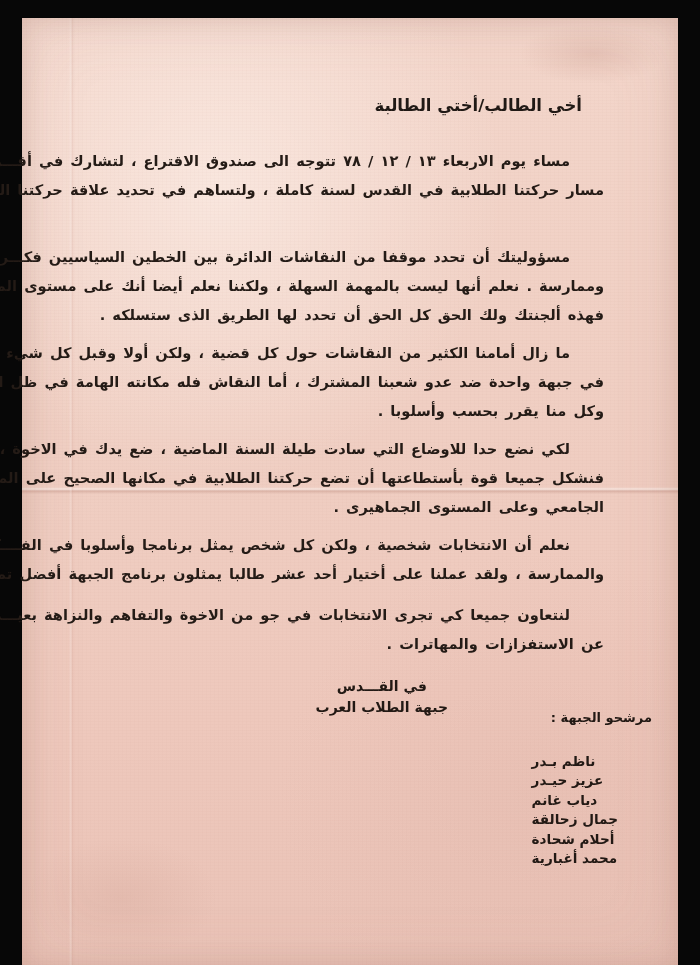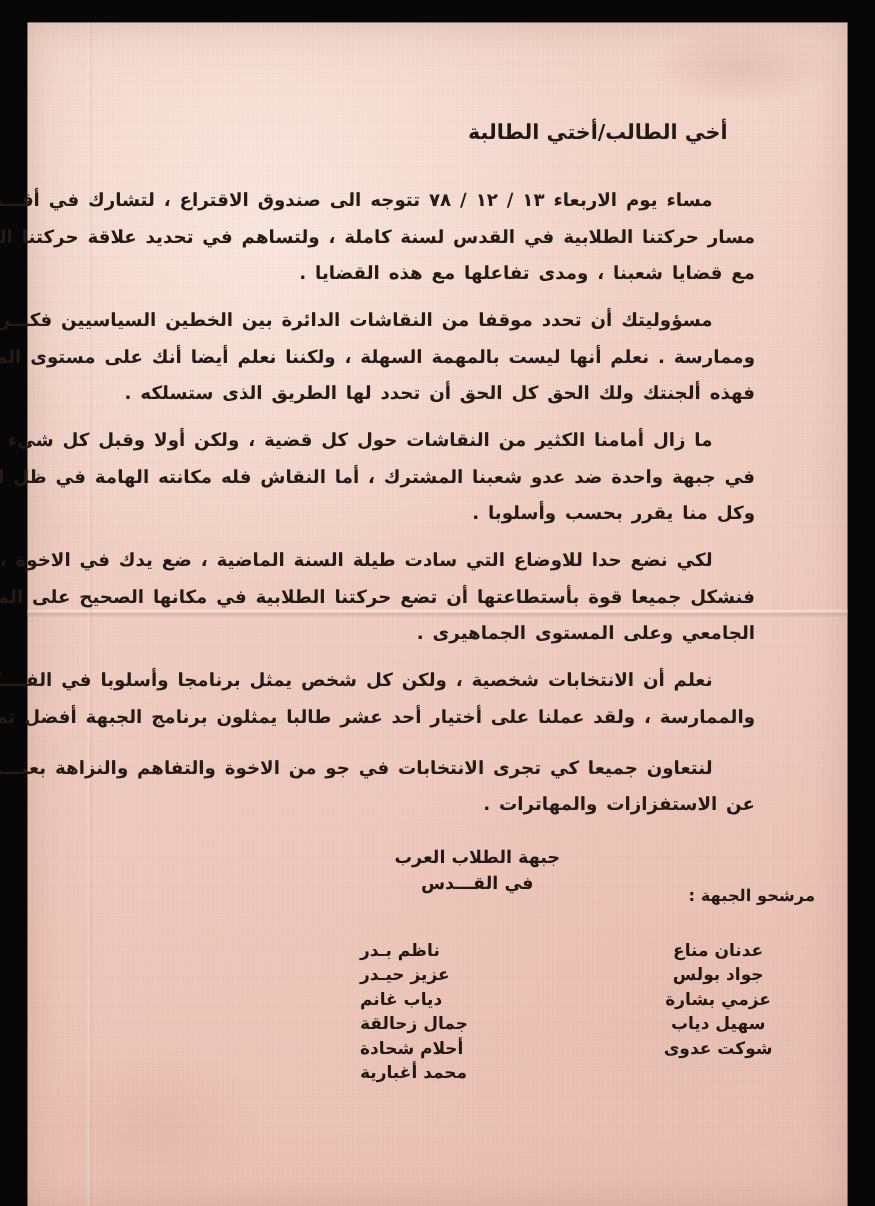--- a/index.html
+++ b/index.html
@@ -196,21 +196,20 @@
     <div id="fold-crease-vertical"></div>
     <div id="sheet-vignette"></div>
 
     <div id="text-body">
 
       <div class="doc-heading">أخي الطالب/أختي الطالبة</div>
 
       <div class="para" id="para-1">
         <span class="line indent">مساء يوم الاربعاء ١٣ / ١٢ / ٧٨ تتوجه الى صندوق الاقتراع ، لتشارك في أقـــرار</span>
         <span class="line">مسار حركتنا الطلابية في القدس لسنة كاملة ، ولتساهم في تحديد علاقة حركتنا الطلابيـــة</span>
-        <span class="line">مع قضايا شعبنا ، ومدى تفاعلها مع هذه القضايا .</span>
       </div>
 
       <div class="para" id="para-2">
         <span class="line indent">مسؤوليتك أن تحدد موقفا من النقاشات الدائرة بين الخطين السياسيين فكـــرا</span>
         <span class="line">وممارسة . نعلم أنها ليست بالمهمة السهلة ، ولكننا نعلم أيضا أنك على مستوى المسؤولية</span>
         <span class="line">فهذه ألجنتك ولك الحق كل الحق أن تحدد لها الطريق الذى ستسلكه .</span>
       </div>
 
       <div class="para" id="para-3">
         <span class="line indent">ما زال أمامنا الكثير من النقاشات حول كل قضية ، ولكن أولا وقبل كل شيء نتوحـــد</span>
@@ -228,35 +227,28 @@
         <span class="line indent">نعلم أن الانتخابات شخصية ، ولكن كل شخص يمثل برنامجا وأسلوبا في الفــــكر</span>
         <span class="line">والممارسة ، ولقد عملنا على أختيار أحد عشر طالبا يمثلون برنامج الجبهة أفضل تمثيــــل.</span>
       </div>
 
       <div class="para" id="para-6">
         <span class="line indent">لنتعاون جميعا كي تجرى الانتخابات في جو من الاخوة والتفاهم والنزاهة بعيـــدا</span>
         <span class="line">عن الاستفزازات والمهاترات .</span>
       </div>
 
       <div id="signature-block">
+        <div id="signature-line-2">في القـــدس</div>
         <div id="signature-line-1">جبهة الطلاب العرب</div>
-        <div id="signature-line-2">في القـــدس</div>
       </div>
 
       <div id="candidates-heading">مرشحو الجبهة :</div>
 
       <div id="candidates-columns">
 
-        <div class="candidate-column" id="candidate-column-left">
-          <span class="candidate-name">عدنان مناع</span>
-          <span class="candidate-name">جواد بولس</span>
-          <span class="candidate-name">عزمي بشارة</span>
-          <span class="candidate-name">سهيل دياب</span>
-          <span class="candidate-name">شوكت عدوى</span>
-        </div>
 
         <div class="candidate-column" id="candidate-column-right">
           <span class="candidate-name">ناظم بـدر</span>
           <span class="candidate-name">عزيز حيـدر</span>
           <span class="candidate-name">دياب غانم</span>
           <span class="candidate-name">جمال زحالقة</span>
           <span class="candidate-name">أحلام شحادة</span>
           <span class="candidate-name">محمد أغبارية</span>
         </div>
 

